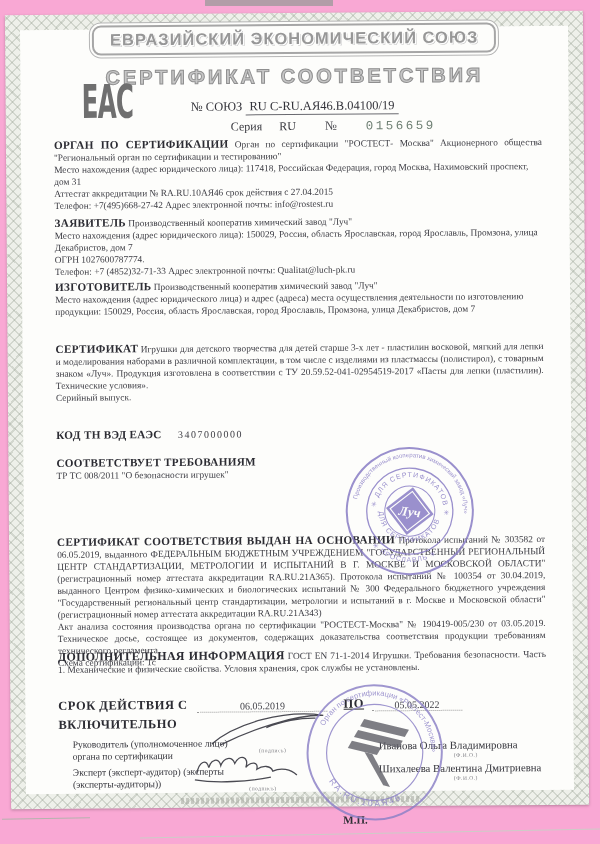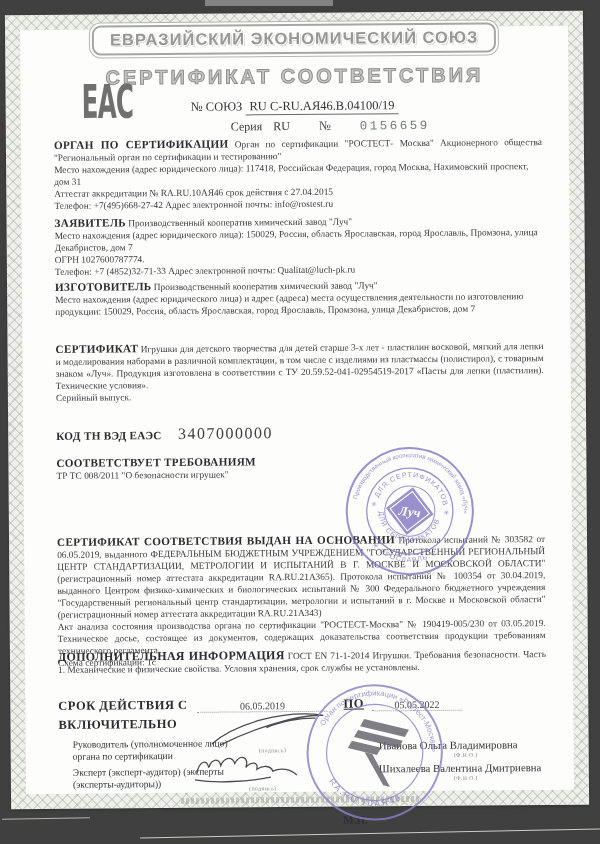--- a/index.html
+++ b/index.html
@@ -1,21 +1,21 @@
 <!DOCTYPE html>
 <html><head>
 <meta charset="utf-8">
 <style>
   html,body{margin:0;padding:0;}
   body{
     width:600px;height:844px;background:#f2f2ef;
     font-family:"Liberation Serif", serif;
     overflow:hidden;position:relative;
   }
-  .scan{position:absolute;inset:0;background:#404040;}
+  .scan{position:absolute;inset:0;background:#f9a8d4;}
   .scan-edge-top{position:absolute;left:205px;top:0;width:128px;height:6px;background:#9a9a9a;opacity:.75;}
   .pencil-line{position:absolute;left:2px;top:818px;width:88px;border-top:1.5px solid #b5b3ae;transform:rotate(-1deg);}
   .paper-edge{position:absolute;left:140px;top:833px;width:460px;border-top:1px solid #cdccc7;transform:rotate(-1.1deg);}
 
   .cert{
     position:absolute;left:8px;top:13px;width:578px;height:794px;
     transform:rotate(-0.45deg);transform-origin:center;
     background:#eef0ea;
     background-image:
       repeating-linear-gradient(45deg, rgba(140,150,135,.28) 0 1.5px, transparent 1.5px 7px),
@@ -47,26 +47,26 @@
     font-size:30px;color:#6f6f6f;letter-spacing:-1px;
     transform:scale(.82,1.55);transform-origin:left top;
   }
   .num-line{position:absolute;left:0;right:0;top:86px;text-align:center;font-size:12.5px;color:#33333a;}
   .num-line .uval{border-bottom:1px solid #6a6a70;padding:0 4px 1px;}
   .series-line{position:absolute;left:225px;top:106px;font-size:12px;color:#3a3a40;}
   .series-line .sn{
     font-family:"Liberation Mono", monospace;letter-spacing:2.5px;
     color:#6e7f73;margin-left:26px;font-size:12.5px;
   }
-  .series-line .reg{margin-left:8px;}
+  .series-line .reg{margin-left:14px;}
 
   .sec{position:absolute;left:48px;width:488px;font-size:9.4px;line-height:12px;color:#3d3d44;text-align:justify;}
   .sec b.h{font-size:11.2px;letter-spacing:.3px;color:#2c2c33;font-family:"Liberation Serif",serif;}
   .sec .ln{text-align:left;}
-  .sec .code-val{font-size:16px;letter-spacing:1.5px;margin-left:14px;color:#3d3d44;}
+  .sec .code-val{font-size:10px;letter-spacing:1.5px;margin-left:14px;color:#3d3d44;}
 
   .validity{position:absolute;left:48px;top:684px;width:488px;color:#2c2c33;}
   .validity .lbl{font-weight:700;font-size:12.5px;letter-spacing:.5px;}
   .validity .date{font-size:10px;color:#45454c;}
   .v-row{display:flex;align-items:flex-end;}
   .uline{border-bottom:1px dotted #9a9a9a;text-align:center;}
   .incl{position:absolute;left:48px;top:703px;font-weight:700;font-size:12.5px;letter-spacing:.5px;color:#2c2c33;}
 
   .sig-role{position:absolute;left:62px;width:158px;font-size:9.6px;line-height:11.5px;color:#33333a;}
   .sig-name{position:absolute;left:368px;width:190px;font-size:10.8px;color:#33333a;}

